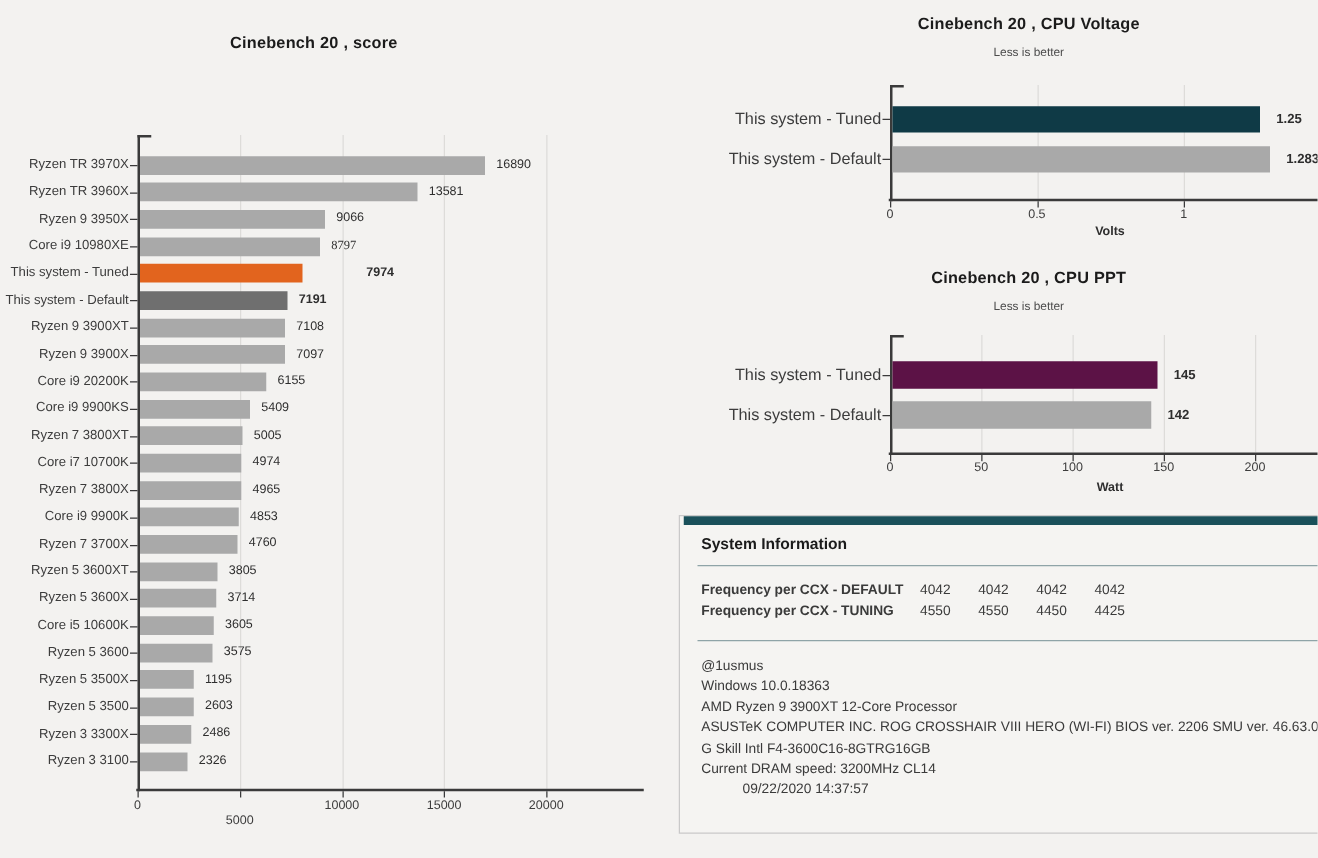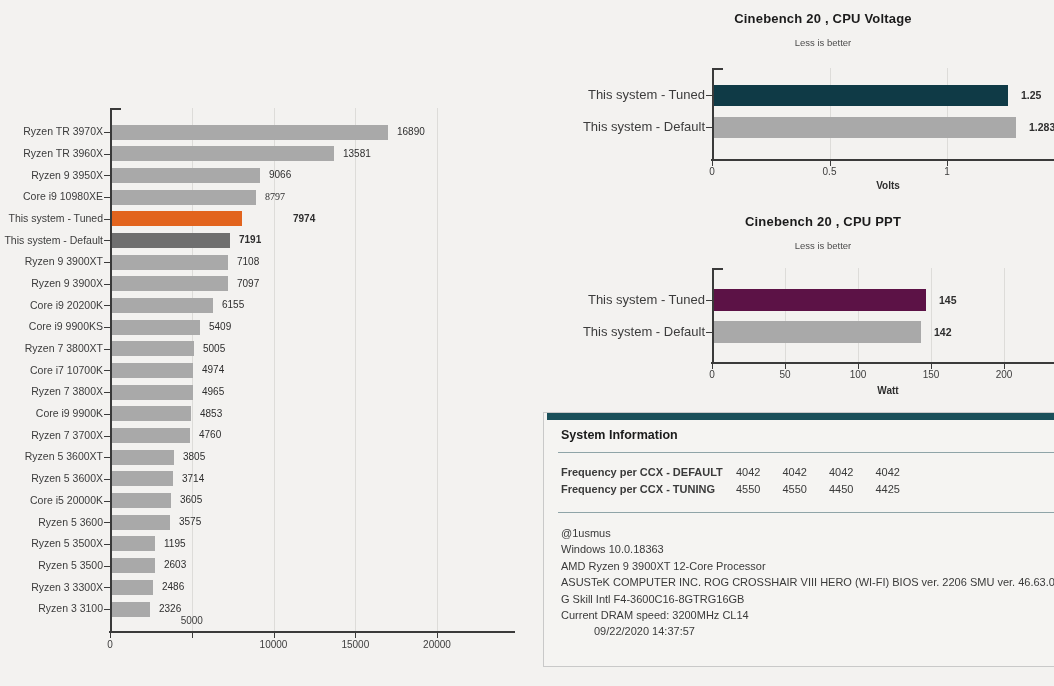--- a/index.html
+++ b/index.html
@@ -13,20 +13,21 @@
   .panel-title{position:absolute;left:17px;top:15px;font-weight:bold;font-size:12.5px;color:#1b1b1b;}
   .panel-hr{position:absolute;left:14px;right:0;height:1px;background:#8fa4a8;}
   .info-line,.freq-label,.freq-val{position:absolute;font-size:11px;color:#3a3a3a;white-space:nowrap;}
   .freq-label{font-weight:bold;}
 </style>
 </head>
 <body>
 
 <div id="stage">
 
+  <div class="chart-title" style="left:0;top:26px;width:502px;">Cinebench 20 , score</div>
 
   <div class="chart-title" style="left:553px;top:11px;width:540px;">Cinebench 20 , CPU Voltage</div>
   <div class="chart-subtitle" style="left:553px;top:37px;width:540px;">Less is better</div>
   <div class="axis-label" style="left:712px;top:180px;width:352px;">Volts</div>
 
   <div class="chart-title" style="left:553px;top:214px;width:540px;">Cinebench 20 , CPU PPT</div>
   <div class="chart-subtitle" style="left:553px;top:240px;width:540px;">Less is better</div>
   <div class="axis-label" style="left:712px;top:385px;width:352px;">Watt</div>
 
   <div class="panel" id="sys-panel">
@@ -56,21 +57,21 @@
 <div style="position: absolute; line-height: 1; white-space: nowrap; left: 191.8px; top: 108px; width: 1px; height: 523px; background: rgb(221, 220, 217);"></div>
     <div style="position: absolute; line-height: 1; white-space: nowrap; left: 273.5px; top: 108px; width: 1px; height: 523px; background: rgb(221, 220, 217);"></div>
     <div style="position: absolute; line-height: 1; white-space: nowrap; left: 355.3px; top: 108px; width: 1px; height: 523px; background: rgb(221, 220, 217);"></div>
     <div style="position: absolute; line-height: 1; white-space: nowrap; left: 437px; top: 108px; width: 1px; height: 523px; background: rgb(221, 220, 217);"></div>
     <div style="position: absolute; line-height: 1; white-space: nowrap; left: 110px; top: 108px; width: 2px; height: 525px; background: rgb(58, 58, 58);"></div>
     <div style="position: absolute; line-height: 1; white-space: nowrap; left: 110px; top: 108px; width: 11px; height: 2px; background: rgb(58, 58, 58);"></div>
     <div style="position: absolute; line-height: 1; white-space: nowrap; left: 109px; top: 631px; width: 406px; height: 2px; background: rgb(58, 58, 58);"></div>
     <div style="position: absolute; line-height: 1; white-space: nowrap; left: 110px; top: 633px; width: 1px; height: 5px; background: rgb(58, 58, 58);"></div>
     <div style="position: absolute; line-height: 1; white-space: nowrap; left: 80px; top: 640px; width: 60px; text-align: center; font-size: 10px; color: rgb(61, 61, 61);">0</div>
     <div style="position: absolute; line-height: 1; white-space: nowrap; left: 191.8px; top: 633px; width: 1px; height: 5px; background: rgb(58, 58, 58);"></div>
-    <div style="position: absolute; line-height: 1; white-space: nowrap; left: 161.8px; top: 616px; width: 60px; text-align: center; font-size: 10px; color: rgb(61, 61, 61);">5000</div>
+    <div style="position: absolute; line-height: 1; white-space: nowrap; left: 161.8px; top: 652px; width: 60px; text-align: center; font-size: 10px; color: rgb(61, 61, 61);">5000</div>
     <div style="position: absolute; line-height: 1; white-space: nowrap; left: 273.5px; top: 633px; width: 1px; height: 5px; background: rgb(58, 58, 58);"></div>
     <div style="position: absolute; line-height: 1; white-space: nowrap; left: 243.5px; top: 640px; width: 60px; text-align: center; font-size: 10px; color: rgb(61, 61, 61);">10000</div>
     <div style="position: absolute; line-height: 1; white-space: nowrap; left: 355.3px; top: 633px; width: 1px; height: 5px; background: rgb(58, 58, 58);"></div>
     <div style="position: absolute; line-height: 1; white-space: nowrap; left: 325.3px; top: 640px; width: 60px; text-align: center; font-size: 10px; color: rgb(61, 61, 61);">15000</div>
     <div style="position: absolute; line-height: 1; white-space: nowrap; left: 437px; top: 633px; width: 1px; height: 5px; background: rgb(58, 58, 58);"></div>
     <div style="position: absolute; line-height: 1; white-space: nowrap; left: 407px; top: 640px; width: 60px; text-align: center; font-size: 10px; color: rgb(61, 61, 61);">20000</div>
     <div style="position: absolute; line-height: 1; white-space: nowrap; right: 951px; top: 126.2px; font-size: 10.5px; color: rgb(60, 60, 60);">Ryzen TR 3970X</div>
     <div style="position: absolute; line-height: 1; white-space: nowrap; left: 104px; top: 132px; width: 6px; height: 1px; background: rgb(58, 58, 58);"></div>
     <div style="position: absolute; line-height: 1; white-space: nowrap; left: 112px; top: 124.5px; width: 276px; height: 15px; background: rgb(169, 169, 169);"></div>
     <div style="position: absolute; line-height: 1; white-space: nowrap; left: 397px; top: 126.8px; font-size: 10px; color: rgb(46, 46, 46); font-weight: normal;">16890</div>
@@ -131,21 +132,21 @@
     <div style="position: absolute; line-height: 1; white-space: nowrap; left: 112px; top: 428px; width: 78px; height: 15px; background: rgb(169, 169, 169);"></div>
     <div style="position: absolute; line-height: 1; white-space: nowrap; left: 199px; top: 430.3px; font-size: 10px; color: rgb(46, 46, 46); font-weight: normal;">4760</div>
     <div style="position: absolute; line-height: 1; white-space: nowrap; right: 951px; top: 451.4px; font-size: 10.5px; color: rgb(60, 60, 60);">Ryzen 5 3600XT</div>
     <div style="position: absolute; line-height: 1; white-space: nowrap; left: 104px; top: 457.2px; width: 6px; height: 1px; background: rgb(58, 58, 58);"></div>
     <div style="position: absolute; line-height: 1; white-space: nowrap; left: 112px; top: 449.7px; width: 62px; height: 15px; background: rgb(169, 169, 169);"></div>
     <div style="position: absolute; line-height: 1; white-space: nowrap; left: 183px; top: 452px; font-size: 10px; color: rgb(46, 46, 46); font-weight: normal;">3805</div>
     <div style="position: absolute; line-height: 1; white-space: nowrap; right: 951px; top: 473.1px; font-size: 10.5px; color: rgb(60, 60, 60);">Ryzen 5 3600X</div>
     <div style="position: absolute; line-height: 1; white-space: nowrap; left: 104px; top: 478.88px; width: 6px; height: 1px; background: rgb(58, 58, 58);"></div>
     <div style="position: absolute; line-height: 1; white-space: nowrap; left: 112px; top: 471.4px; width: 61px; height: 15px; background: rgb(169, 169, 169);"></div>
     <div style="position: absolute; line-height: 1; white-space: nowrap; left: 182px; top: 473.7px; font-size: 10px; color: rgb(46, 46, 46); font-weight: normal;">3714</div>
-    <div style="position: absolute; line-height: 1; white-space: nowrap; right: 951px; top: 494.8px; font-size: 10.5px; color: rgb(60, 60, 60);">Core i5 20000K</div>
+    <div style="position: absolute; line-height: 1; white-space: nowrap; right: 951px; top: 494.8px; font-size: 10.5px; color: rgb(60, 60, 60);">Core i5 10600K</div>
     <div style="position: absolute; line-height: 1; white-space: nowrap; left: 104px; top: 500.56px; width: 6px; height: 1px; background: rgb(58, 58, 58);"></div>
     <div style="position: absolute; line-height: 1; white-space: nowrap; left: 112px; top: 493.1px; width: 59px; height: 15px; background: rgb(169, 169, 169);"></div>
     <div style="position: absolute; line-height: 1; white-space: nowrap; left: 180px; top: 495.4px; font-size: 10px; color: rgb(46, 46, 46); font-weight: normal;">3605</div>
     <div style="position: absolute; line-height: 1; white-space: nowrap; right: 951px; top: 516.5px; font-size: 10.5px; color: rgb(60, 60, 60);">Ryzen 5 3600</div>
     <div style="position: absolute; line-height: 1; white-space: nowrap; left: 104px; top: 522.24px; width: 6px; height: 1px; background: rgb(58, 58, 58);"></div>
     <div style="position: absolute; line-height: 1; white-space: nowrap; left: 112px; top: 514.7px; width: 58px; height: 15px; background: rgb(169, 169, 169);"></div>
     <div style="position: absolute; line-height: 1; white-space: nowrap; left: 179px; top: 517px; font-size: 10px; color: rgb(46, 46, 46); font-weight: normal;">3575</div>
     <div style="position: absolute; line-height: 1; white-space: nowrap; right: 951px; top: 538.1px; font-size: 10.5px; color: rgb(60, 60, 60);">Ryzen 5 3500X</div>
     <div style="position: absolute; line-height: 1; white-space: nowrap; left: 104px; top: 543.92px; width: 6px; height: 1px; background: rgb(58, 58, 58);"></div>
     <div style="position: absolute; line-height: 1; white-space: nowrap; left: 112px; top: 536.4px; width: 43px; height: 15px; background: rgb(169, 169, 169);"></div>

